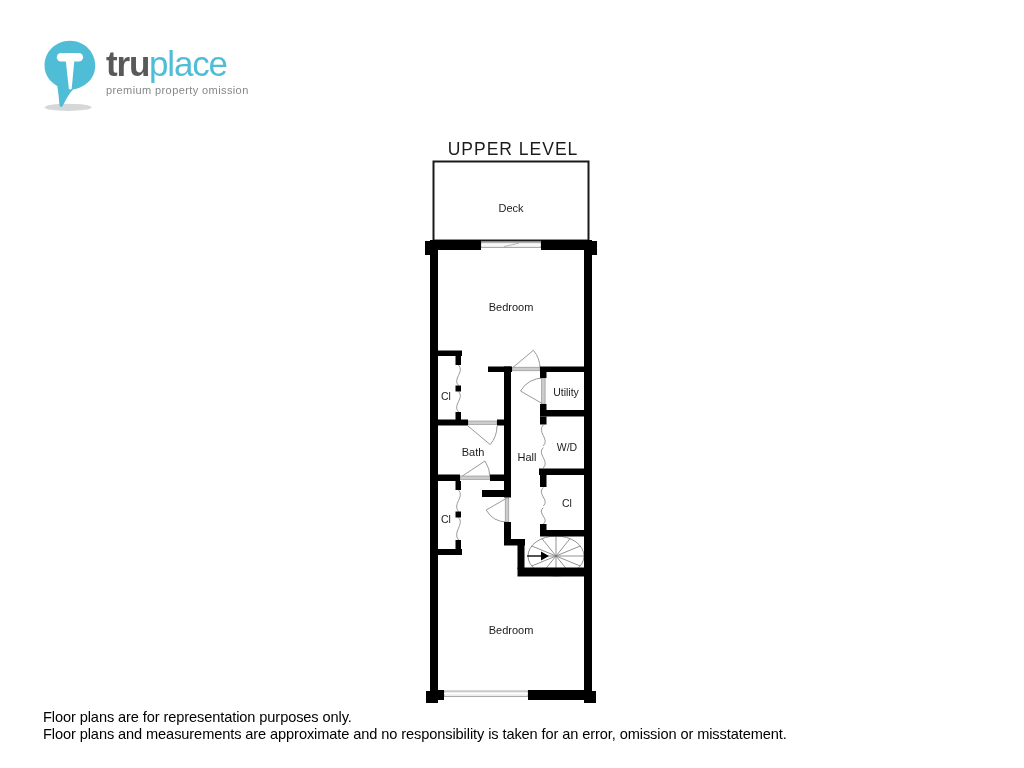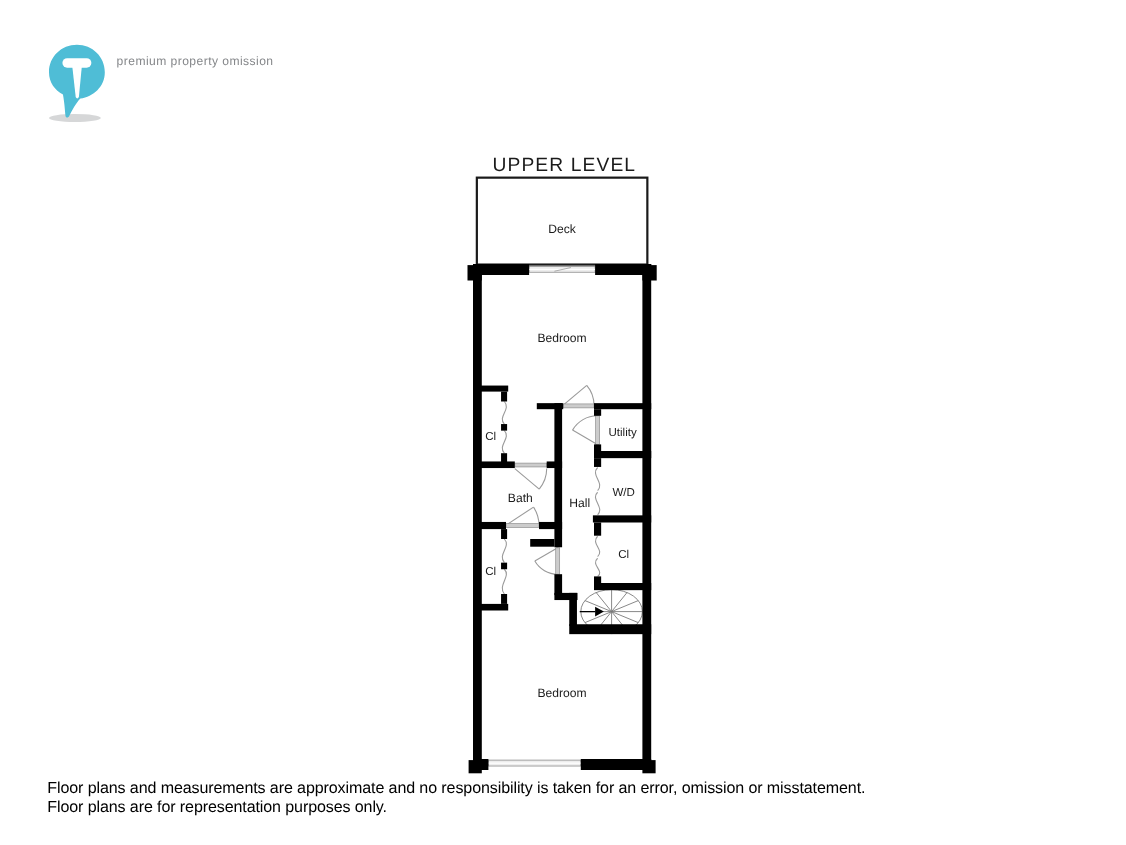--- a/index.html
+++ b/index.html
@@ -42,20 +42,21 @@
 <body>
 
 <div class="logo">
   <svg class="logo-pin" viewBox="0 0 64 78" aria-hidden="true">
     <ellipse cx="31" cy="73.5" rx="26" ry="4" fill="#d6d7d8"></ellipse>
     <path d="M33 0 C17.5 0 5 12 5 27.5 C5 38 11 45.5 19 50 C20.5 58 21 66 21.5 71 C21.7 73.5 24.2 73.8 25.3 71.6 C27.8 66.7 32 58.5 36.5 54 C49.5 52 61 42 61 27.5 C61 12 48.5 0 33 0 Z" fill="var(--logo-blue)"></path>
     <rect x="18.5" y="13.5" width="29" height="9.5" rx="4.7" fill="#ffffff"></rect>
     <path d="M28.3 21 L38 21 L35 52.5 Q33.3 55.2 31.8 52.5 Z" fill="#ffffff"></path>
   </svg>
   <div class="logo-text">
+    <div class="brand"><span class="tru">tru</span><span class="place">place</span></div>
     <div class="tagline">premium property omission</div>
   </div>
 </div>
 
 <svg class="plan-svg" viewBox="420 138 184 572">
 
   <text class="plan-title" x="513" y="155" text-anchor="middle">UPPER LEVEL</text>
 
   <rect class="thin-outline" x="433.5" y="161.5" width="155" height="79"></rect>
 
@@ -174,15 +175,15 @@
   <text class="room-label small" x="566" y="396" text-anchor="middle">Utility</text>
   <text class="room-label" x="473" y="456" text-anchor="middle">Bath</text>
   <text class="room-label" x="527" y="461" text-anchor="middle">Hall</text>
   <text class="room-label small" x="567" y="451" text-anchor="middle">W/D</text>
   <text class="room-label small" x="567" y="507" text-anchor="middle">Cl</text>
   <text class="room-label small" x="446" y="523" text-anchor="middle">Cl</text>
   <text class="room-label" x="511" y="634" text-anchor="middle">Bedroom</text>
 </svg>
 
 <div class="footer">
+  <div>Floor plans are for representation purposes only.</div>
   <div>Floor plans and measurements are approximate and no responsibility is taken for an error, omission or misstatement.</div>
-  <div>Floor plans are for representation purposes only.</div>
 </div>
 
 </body></html>

